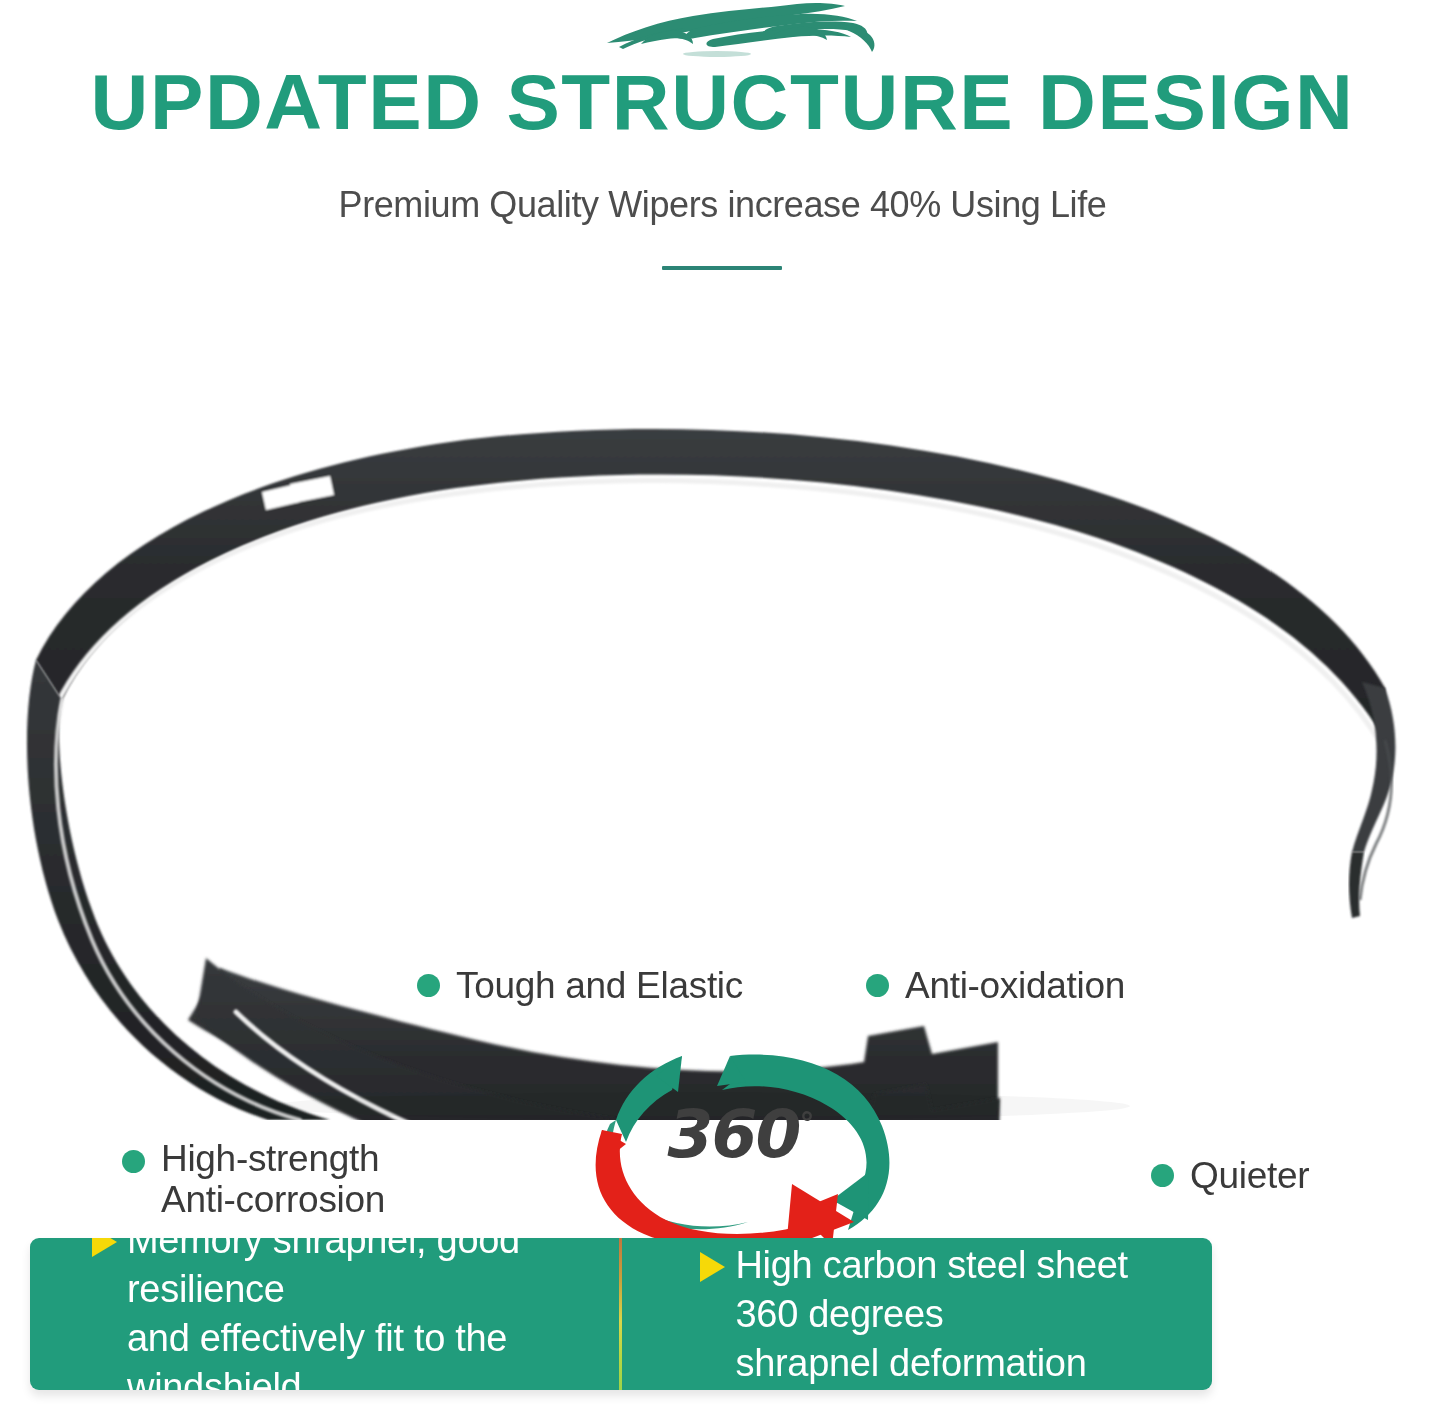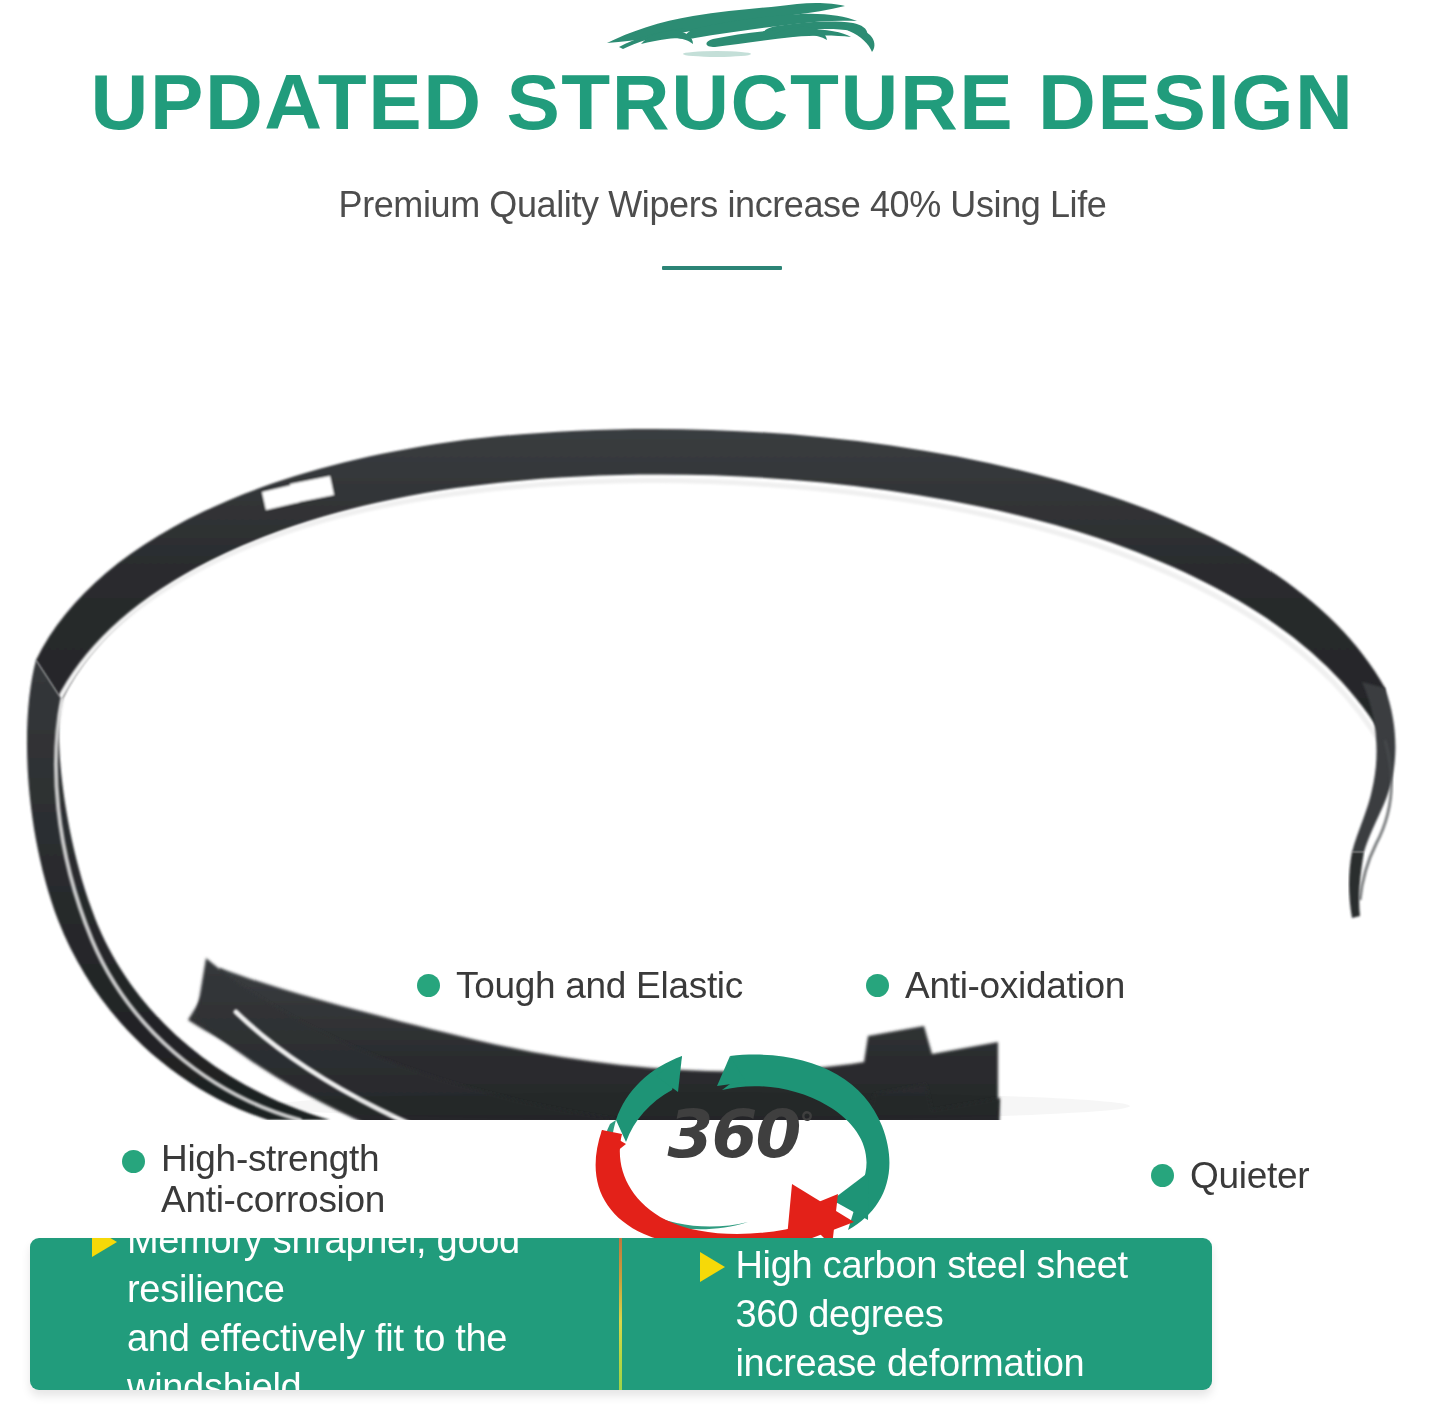--- a/index.html
+++ b/index.html
@@ -379,20 +379,20 @@
       </div>
     </div>
 
     <div id="banner-divider"></div>
 
     <div class="banner-half right">
       <div class="banner-row">
         <span class="tri"></span>
         <span class="banner-text">
           <span>High carbon steel sheet 360 degrees</span><br>
-          <span>increase deformation</span>
+          <span>shrapnel deformation</span>
         </span>
       </div>
     </div>
 
   </div>
 
 </div>
 
 </body></html>

